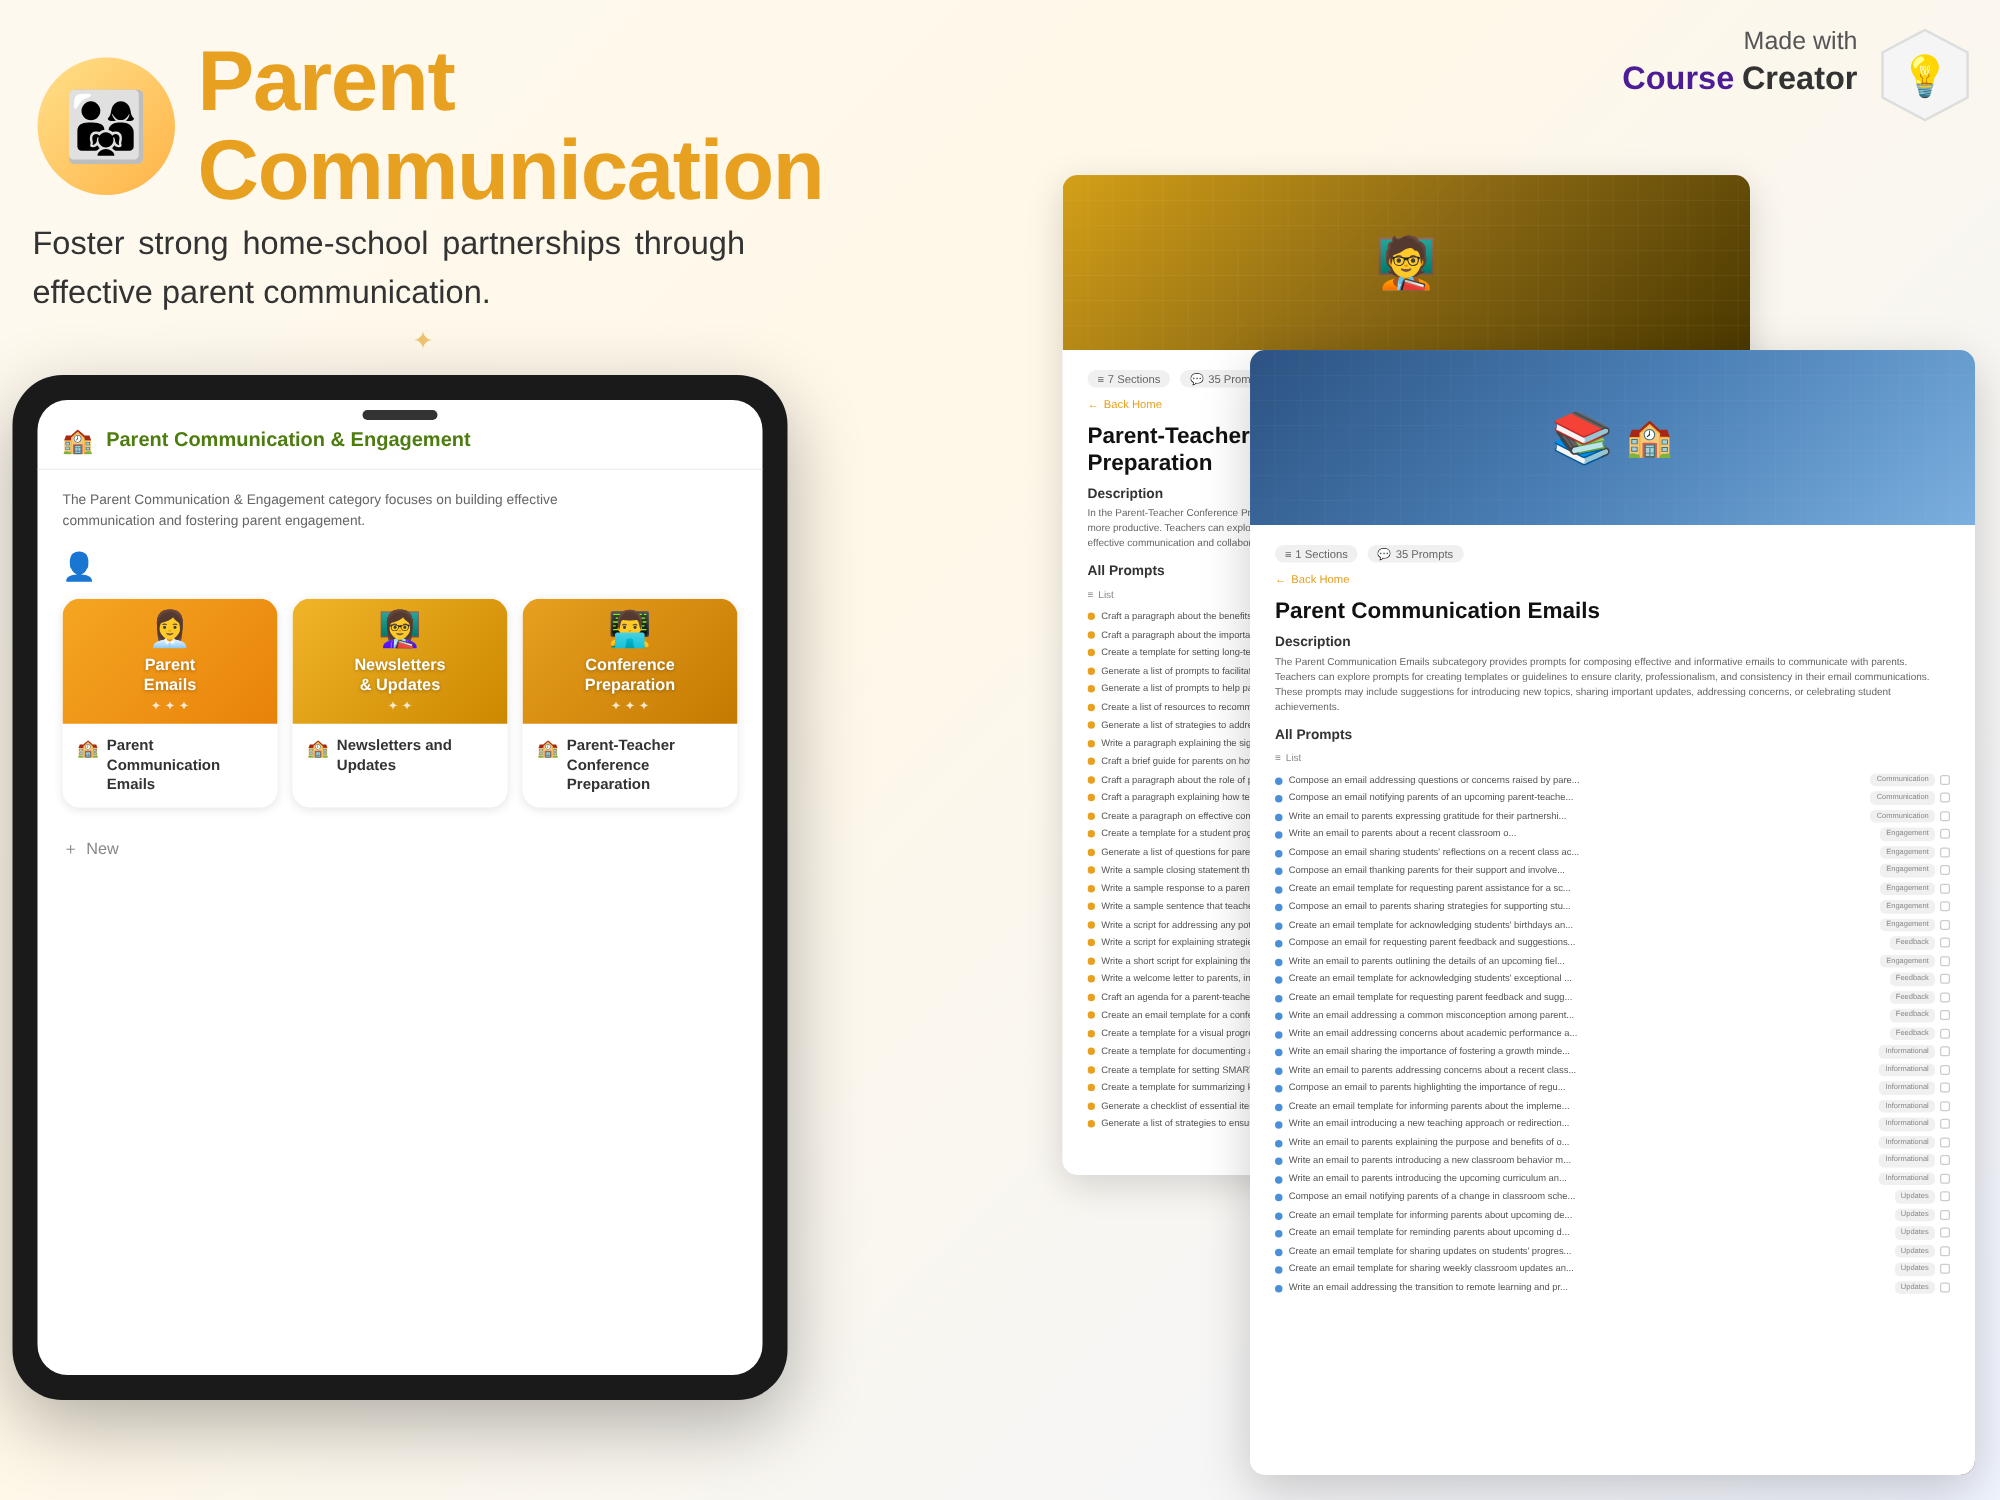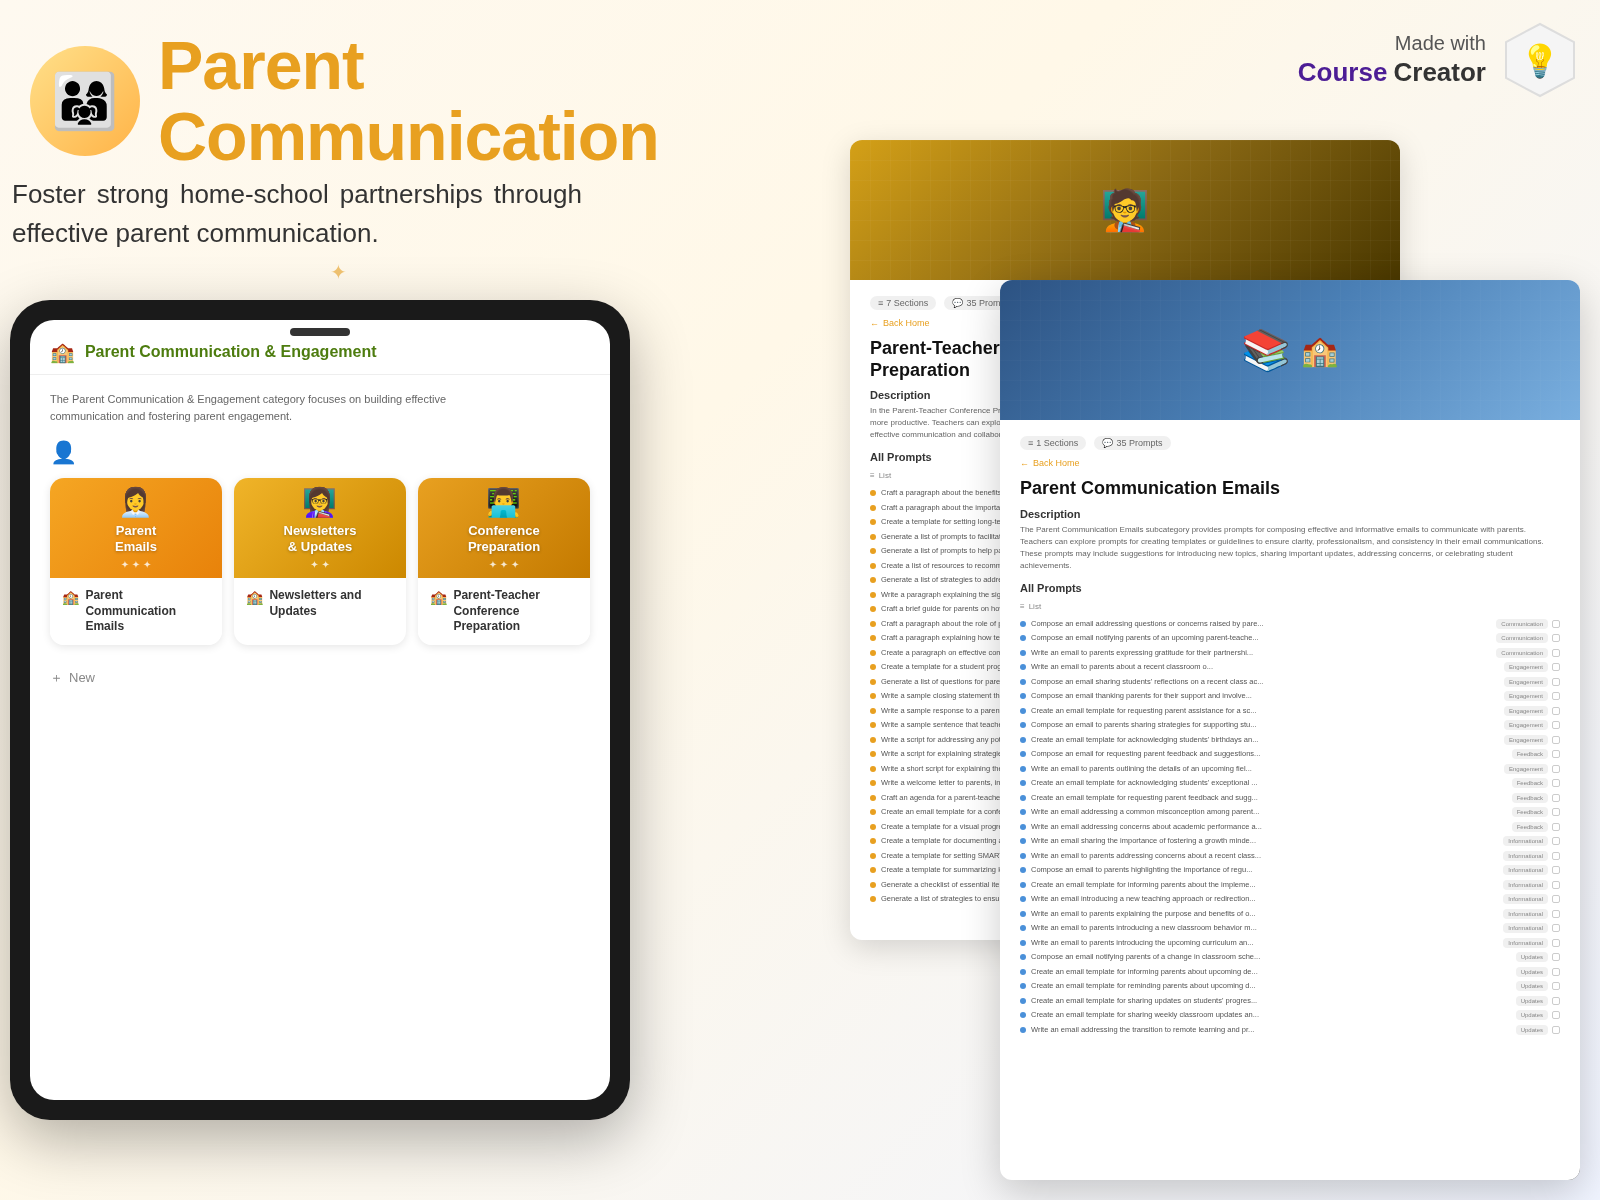--- a/index.html
+++ b/index.html
@@ -46,36 +46,36 @@
       font-weight: 900;
       color: #e8a020;
       line-height: 1.05;
       letter-spacing: -1px;
     }
 
     
     .subtitle {
       position: absolute;
       top: 175px;
-      left: 12px;
+      left: 26px;
       font-size: 26px;
       color: #333;
       line-height: 1.5;
       max-width: 570px;
       text-align: justify;
       font-weight: 400;
     }
 
     
     .top-right-badge {
       position: absolute;
       top: 20px;
       right: 20px;
       display: flex;
-      align-items: center;
+      align-items: flex-start;
       gap: 14px;
     }
 
     .badge-text {
       text-align: right;
       font-size: 22px;
       color: #555;
       line-height: 1.3;
     }
 
@@ -479,21 +479,21 @@
       opacity: 0.6;
     }
 
     
     .card-person {
       font-size: 28px;
     }
 
     .prompt-row {
       display: flex;
-      align-items: flex-start;
+      align-items: center;
       width: 100%;
     }
 
     .prompt-text {
       flex: 1;
     }
   </style>
 </head>
 <body>
 

